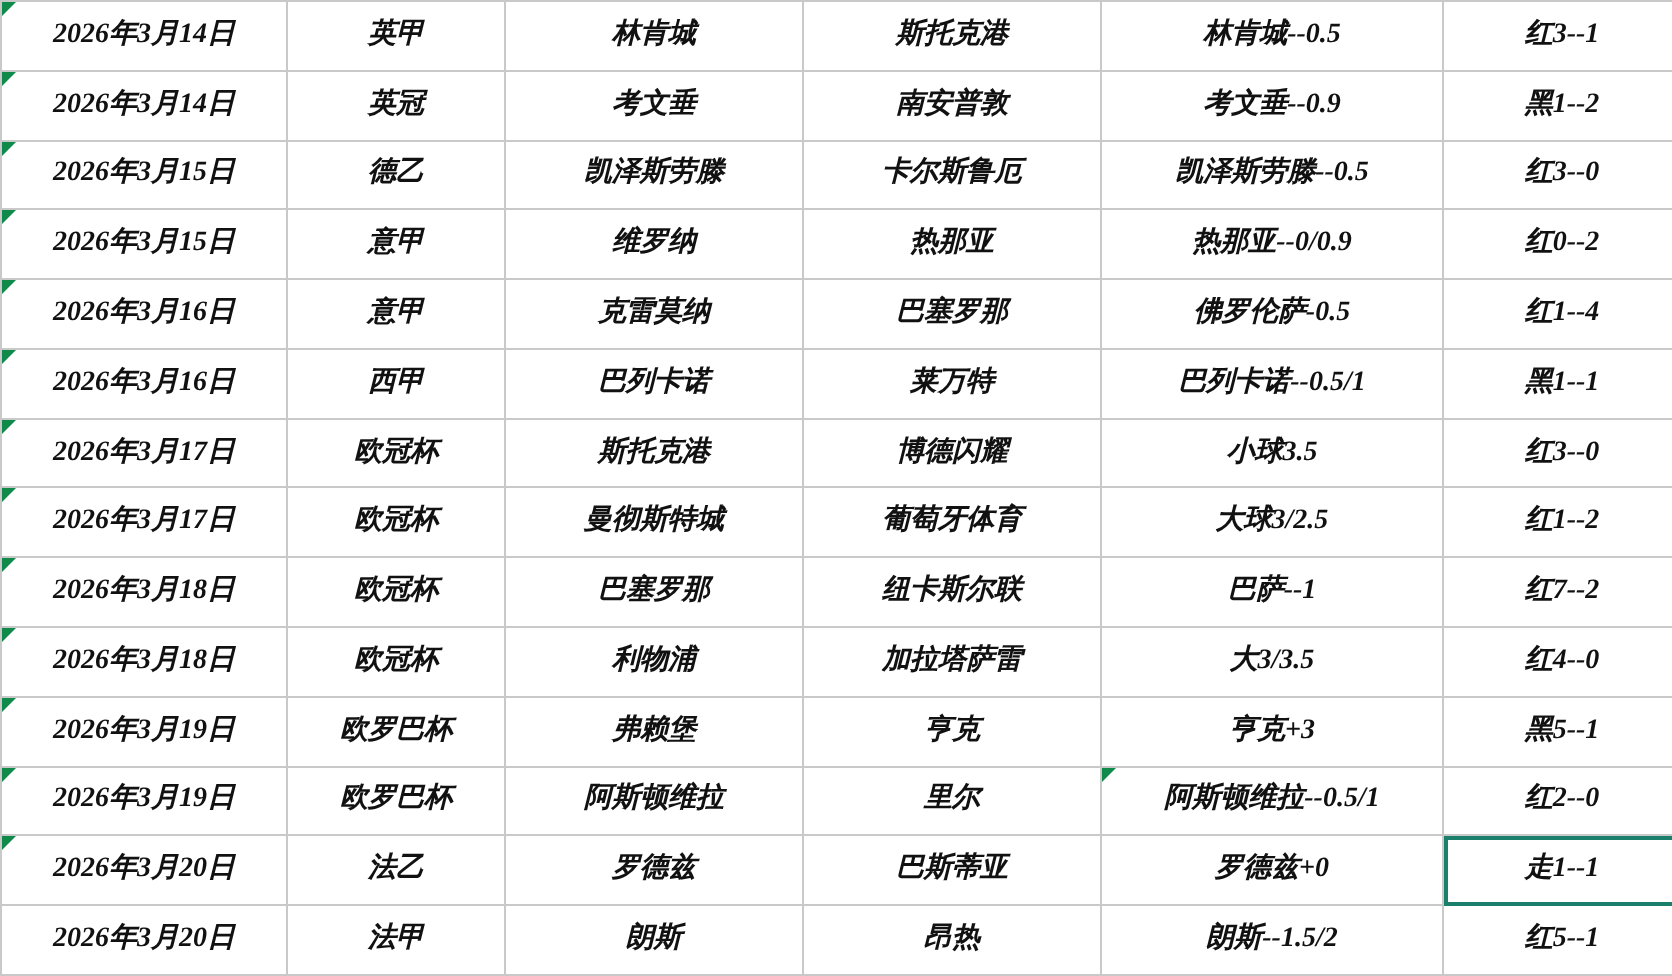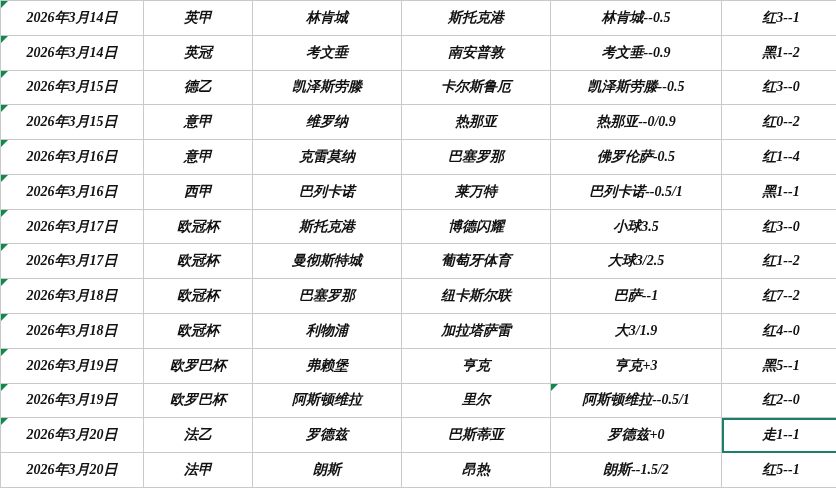--- a/index.html
+++ b/index.html
@@ -266,21 +266,21 @@
           <td class="c-league">
             <span class="cell-text">欧冠杯</span>
           </td>
           <td class="c-home">
             <span class="cell-text">利物浦</span>
           </td>
           <td class="c-away">
             <span class="cell-text">加拉塔萨雷</span>
           </td>
           <td class="c-line">
-            <span class="cell-text">大3/1.9</span>
+            <span class="cell-text">大3/3.5</span>
           </td>
           <td class="c-res">
             <span class="cell-text">红4--0</span>
           </td>
         </tr>
         <tr>
           <td class="c-date">
             <span class="marker"></span>
             <span class="cell-text">2026年3月19日</span>
           </td>

